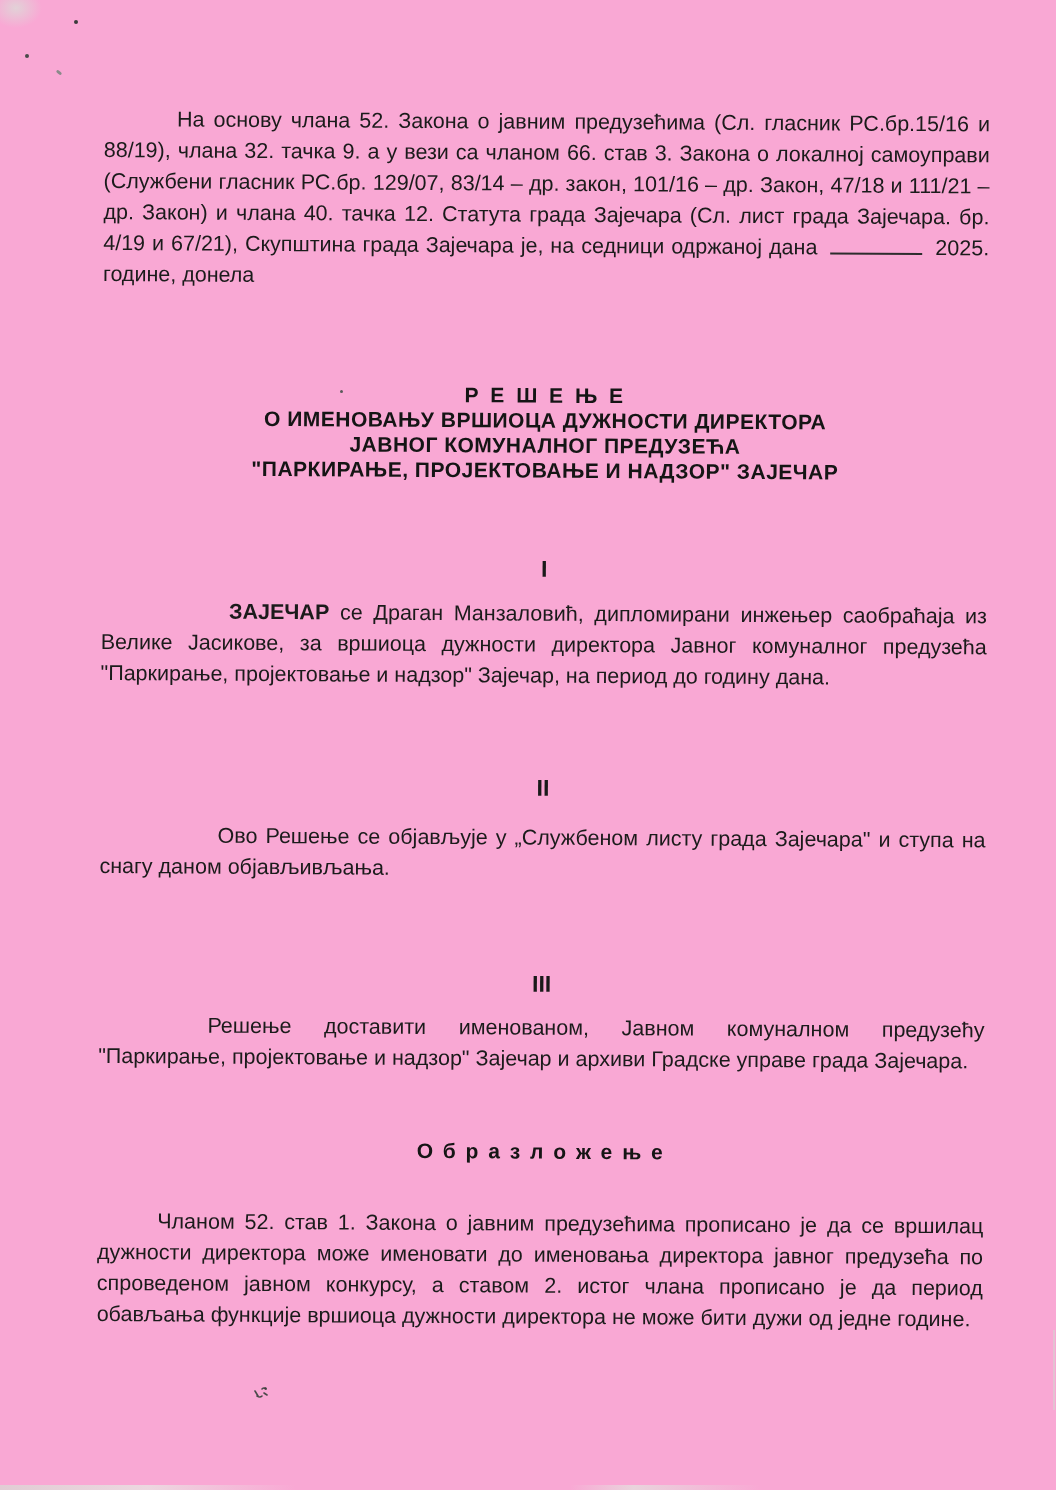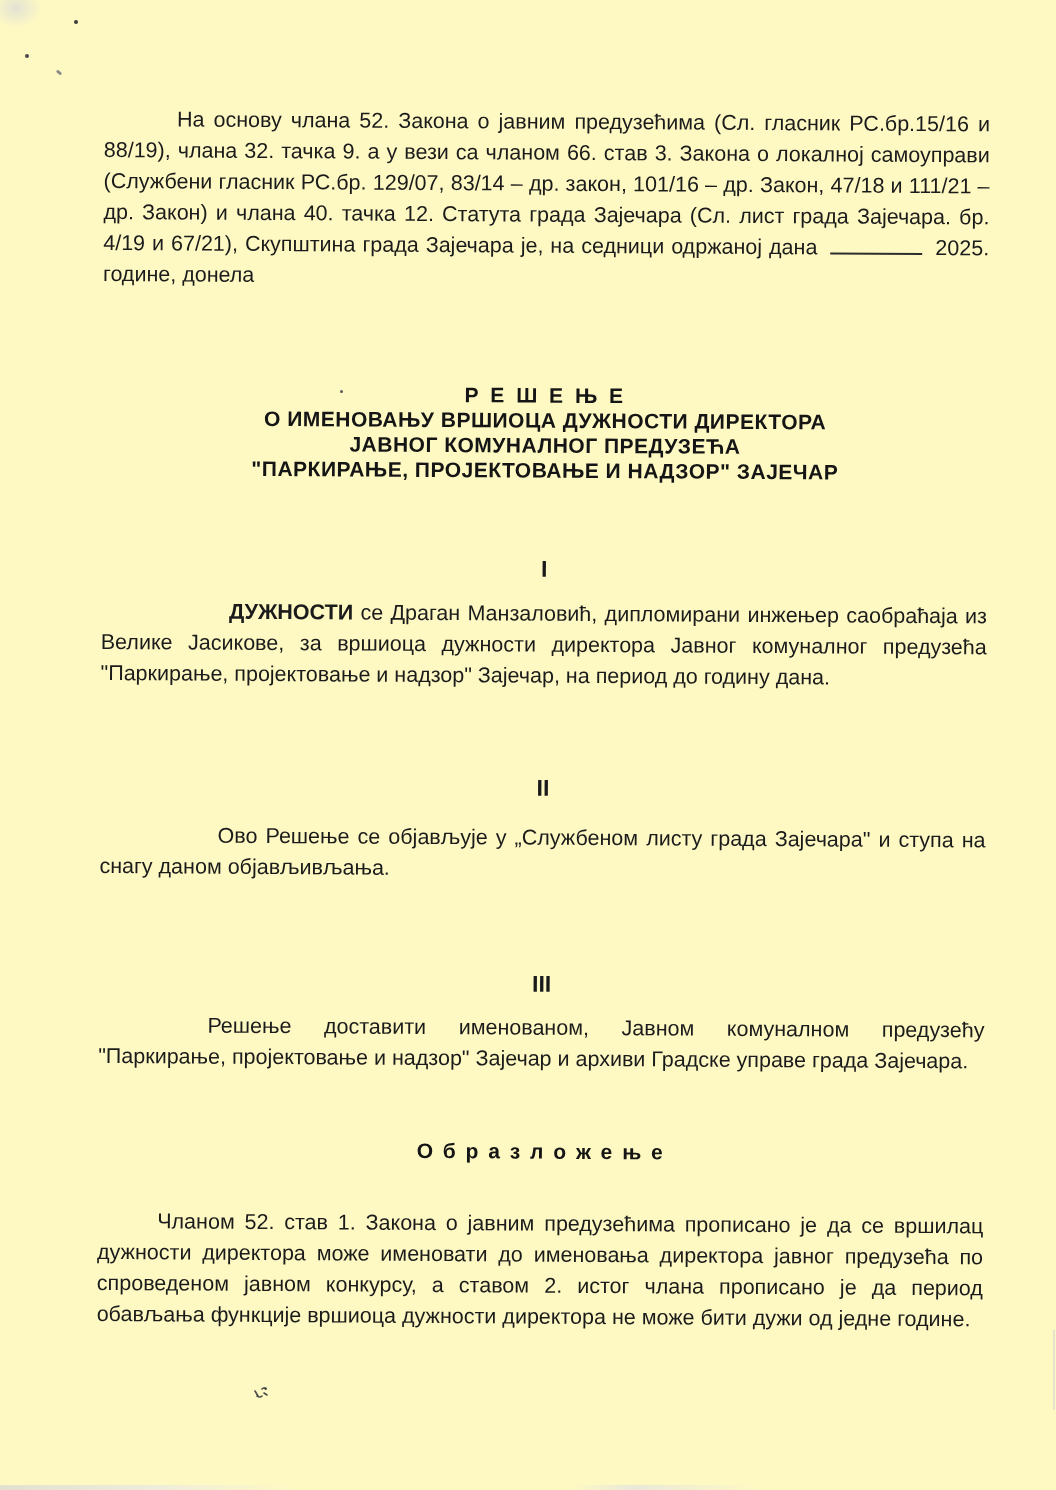--- a/index.html
+++ b/index.html
@@ -4,21 +4,21 @@
 <style>
   html, body {
     margin: 0;
     padding: 0;
     background: #ffffff;
   }
   .page {
     position: relative;
     width: 1056px;
     height: 1490px;
-    background: #fef9c3;
+    background: #f9a8d4;
     overflow: hidden;
     font-family: "Liberation Sans", sans-serif;
     color: #161616;
   }
   .content {
     position: absolute;
     left: 104px;
     top: 0;
     width: 886px;
     transform: rotate(0.35deg);
@@ -140,21 +140,21 @@
     <div class="title-block">
       <div class="title-line title-line-1">Р Е Ш Е Њ Е</div>
       <div class="title-line">О ИМЕНОВАЊУ ВРШИОЦА ДУЖНОСТИ ДИРЕКТОРА</div>
       <div class="title-line">ЈАВНОГ КОМУНАЛНОГ ПРЕДУЗЕЋА</div>
       <div class="title-line">"ПАРКИРАЊЕ, ПРОЈЕКТОВАЊЕ И НАДЗОР" ЗАЈЕЧАР</div>
     </div>
 
     <div class="numeral numeral-1">I</div>
 
     <p class="para para-sec1">
-      <span class="bold-lead">ДУЖНОСТИ</span>
+      <span class="bold-lead">ЗАЈЕЧАР</span>
       <span>се</span>
       <span>Драган Манзаловић,</span>
       <span>дипломирани инжењер саобраћаја из Велике Јасикове, за вршиоца дужности директора Јавног комуналног предузећа "Паркирање, пројектовање и надзор" Зајечар, на период до годину дана.</span>
     </p>
 
     <div class="numeral numeral-2">II</div>
 
     <p class="para para-sec2">Ово Решење се објављује у „Службеном листу града Зајечара" и ступа на снагу даном објављивљања.</p>
 
     <div class="numeral numeral-3">III</div>

